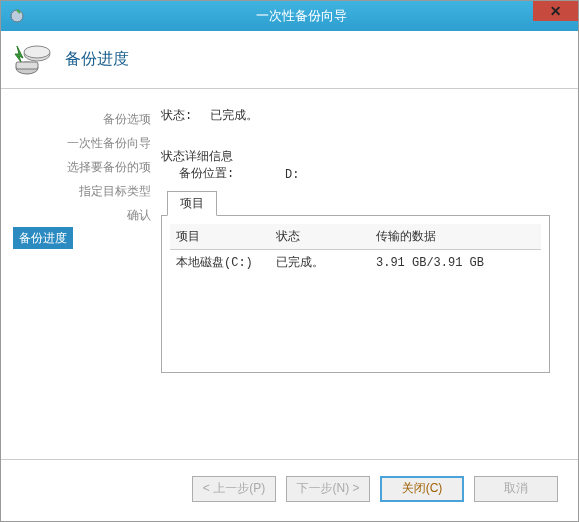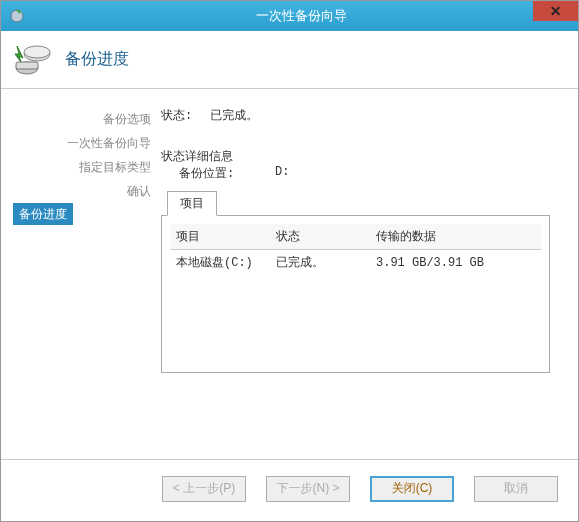--- a/index.html
+++ b/index.html
@@ -15,33 +15,33 @@
 .header-title { font-size: 16px; color: #1b5f8f; }
 
 .body { display: flex; height: 370px; }
 .sidebar { width: 150px; padding: 18px 0 0 18px; }
 .sidebar .step { color: #888; font-size: 12px; line-height: 24px; text-align: right; }
 .sidebar .step.active { background: #2b8bc0; color: #fff; padding: 2px 6px; margin-left: -6px; display: inline-block; line-height: 18px; }
 
 .content { flex: 1; padding: 18px 28px 0 10px; font-size: 12px; color: #333; font-family: Liberation Mono, monospace; }
 .status-row { display: flex; gap: 18px; margin-bottom: 24px; }
 .section-title { margin-bottom: 0; }
-.info-row { display: flex; gap: 18px; margin-bottom: 8px; padding-left: 18px; }
+.info-row { display: flex; gap: 28px; margin-bottom: 8px; padding-left: 18px; align-items: flex-end; }
 .info-label { width: 78px; }
 
 .tab-strip { margin-top: 6px; padding-left: 6px; }
 .tab { display: inline-block; border: 1px solid #aaa; border-bottom: 1px solid #fff; padding: 3px 12px; background: #fff; font-size: 12px; position: relative; top: 1px; }
 .table-wrap { border: 1px solid #aaa; padding: 8px; height: 158px; }
 table { width: 100%; border-collapse: collapse; font-size: 12px; }
 th { text-align: left; font-weight: normal; border-bottom: 1px solid #ccc; padding: 4px 6px; background: #f7f7f7; }
 td { padding: 4px 6px; }
 th:nth-child(1), td:nth-child(1) { width: 100px; }
 th:nth-child(2), td:nth-child(2) { width: 100px; }
 
-.footer { height: 58px; border-top: 1px solid #ccc; display: flex; justify-content: flex-end; align-items: center; gap: 20px; padding-right: 20px; padding-left: 31px; }
+.footer { height: 58px; border-top: 1px solid #ccc; display: flex; justify-content: flex-end; align-items: center; gap: 10px; padding-right: 20px; padding-left: 31px; }
 .btn { min-width: 84px; height: 26px; border: 1px solid #adadad; background: #efefef; font-size: 12px; color: #555; cursor: default; }
 .btn.disabled { color: #aaa; }
 .btn.primary { border: 2px solid #4aa3d8; color: #a16207; }
 </style>
 </head>
 <body>
 
 <div class="titlebar">
   <span class="icon-sm">
     <svg viewBox="0 0 16 16">
@@ -63,20 +63,21 @@
       <path d="M4 6 L10 18 L6 16 L8 22 L2 14 L6 14 Z" fill="#3a9b3a" stroke="#2a7b2a"></path>
     </svg>
   </div>
   <div class="header-title">备份进度</div>
 </div>
 
 <div class="body">
   <div class="sidebar">
     <div class="step">备份选项</div>
     <div class="step">一次性备份向导</div>
+    <div class="step">选择要备份的项</div>
     <div class="step">指定目标类型</div>
     <div class="step">确认</div>
     <div><span class="step active">备份进度</span></div>
   </div>
 
   <div class="content">
     <div class="status-row">
       <span>状态:</span>
       <span>已完成。</span>
     </div>

